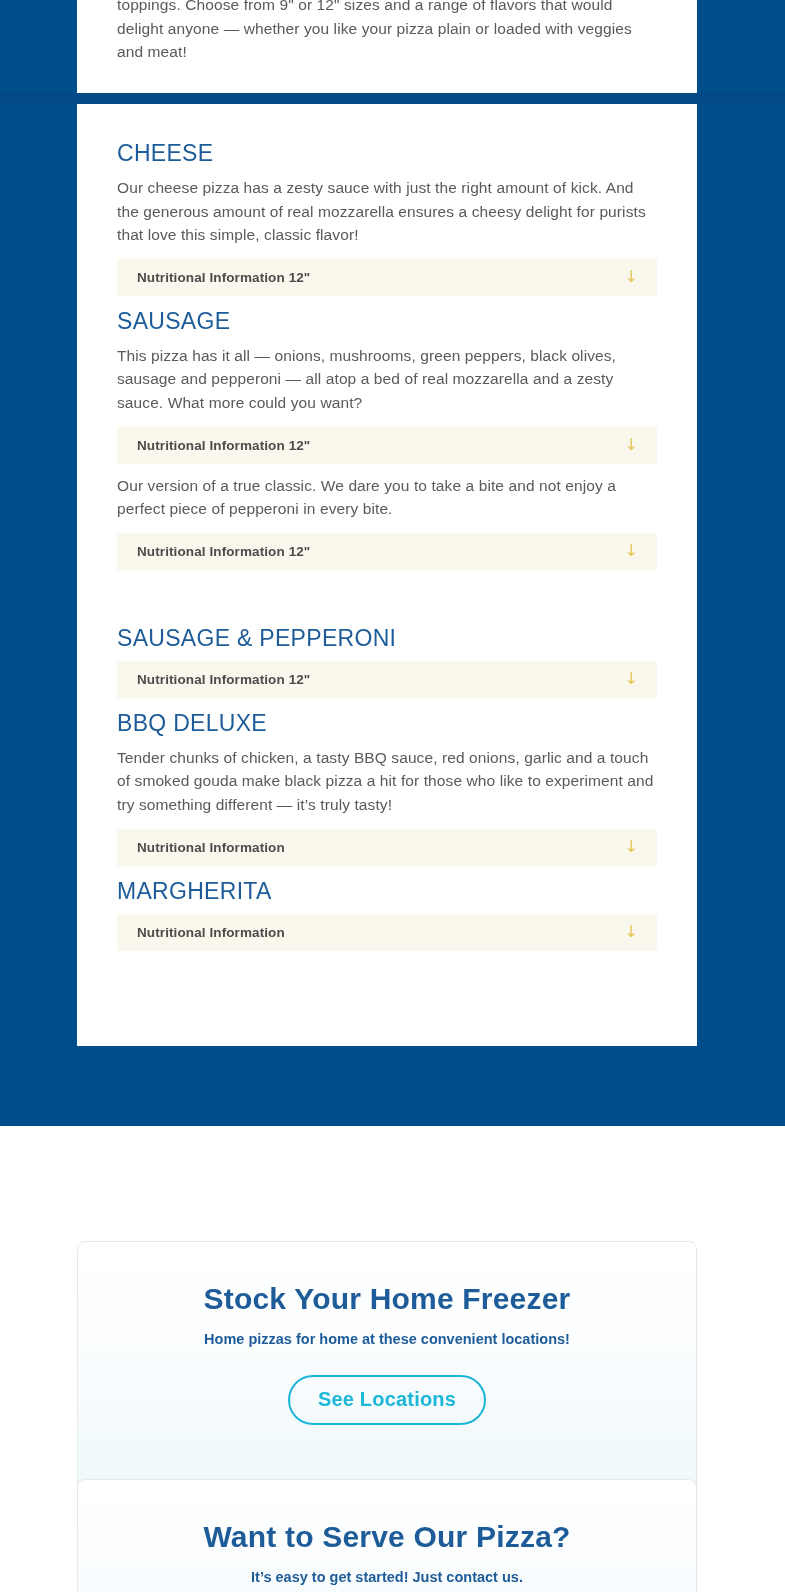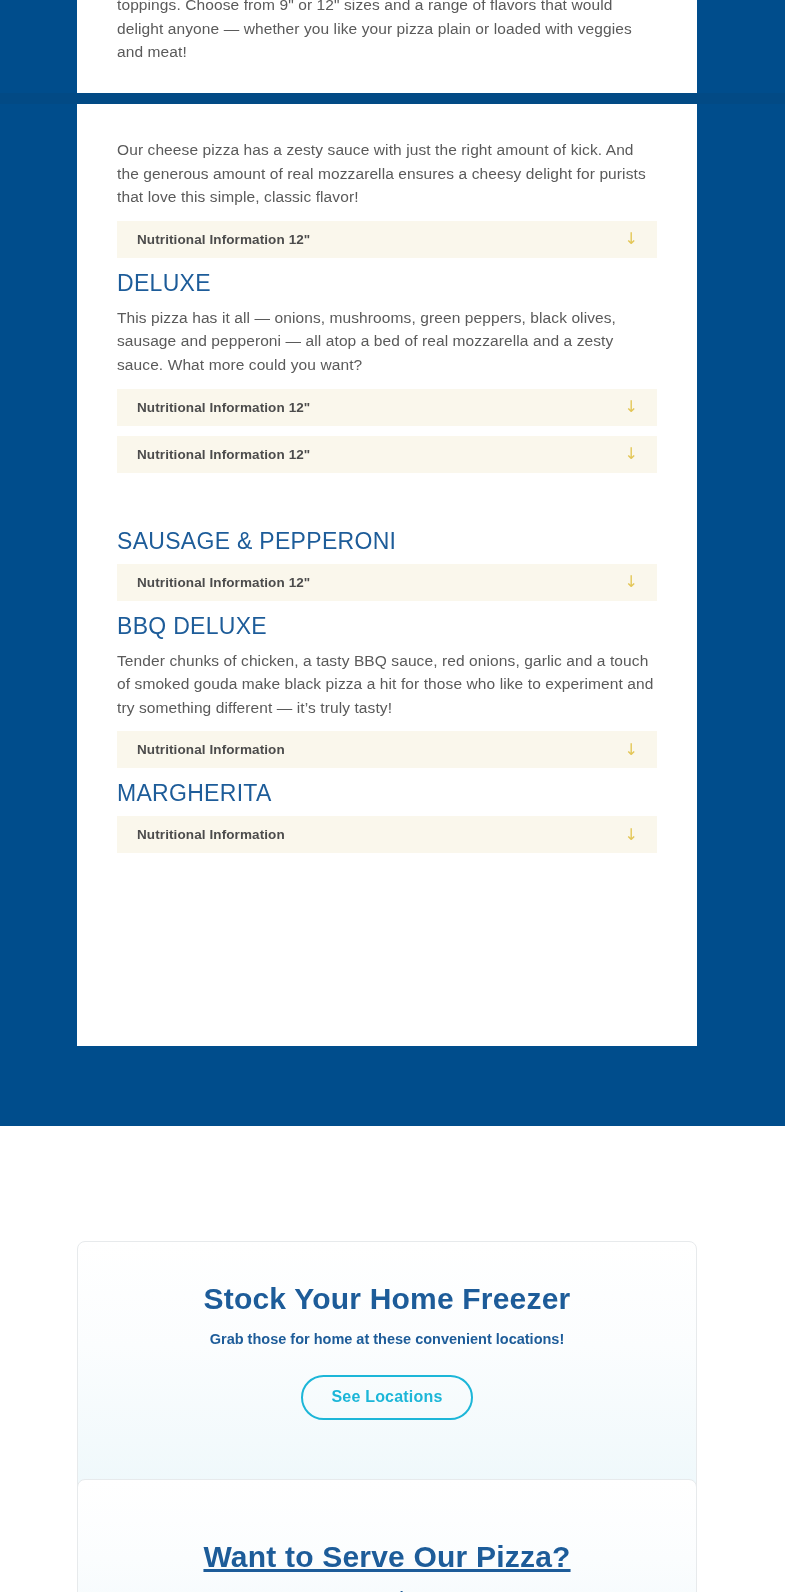--- a/index.html
+++ b/index.html
@@ -154,39 +154,39 @@
 
   .cta-title {
     font-size: 30px;
     font-weight: bold;
     color: #1d5c99;
     letter-spacing: 0.2px;
     line-height: 38px;
   }
 
   .cta-freezer .cta-title { margin-top: 38px; }
-  .cta-serve  .cta-title { margin-top: 58px; text-decoration: underline; }
+  .cta-serve  .cta-title { margin-top: 38px; }
 
   .cta-sub {
     font-size: 14.5px;
     font-weight: bold;
     color: #1d5c99;
     margin-top: 11px;
     line-height: 20px;
   }
 
   .cta-btn {
     display: inline-block;
     margin-top: 26px;
     padding: 11px 28px 12px 28px;
     border: 2px solid #1cb6d8;
     border-radius: 26px;
     background: transparent;
     color: #1cb6d8;
-    font-size: 16px;
+    font-size: 20px;
     font-weight: bold;
     letter-spacing: 0.2px;
     cursor: pointer;
     font-family: "Liberation Sans", sans-serif;
   }
 </style>
 </head>
 <body>
 
 <div class="page">
@@ -195,37 +195,39 @@
 
     <div class="card card-intro">
       <p class="body-text">toppings. Choose from 9" or 12" sizes and a range of flavors that would delight anyone — whether you like your pizza plain or loaded with veggies and meat!</p>
     </div>
 
     <div class="band-sep"></div>
 
     <div class="card card-flavors">
 
       <div class="flavor-block">
+        <h2 class="flavor-title">CHEESE</h2>
         <p class="body-text flavor-desc">Our cheese pizza has a zesty sauce with just the right amount of kick. And the generous amount of real mozzarella ensures a cheesy delight for purists that love this simple, classic flavor!</p>
         <div class="accordion">
           <span class="accordion-label">Nutritional Information 12"</span>
           <span class="accordion-arrow">↓</span>
         </div>
       </div>
 
       <div class="flavor-block">
-        <h2 class="flavor-title">DELUXE</h2>
+        <h2 class="flavor-title">SAUSAGE</h2>
         <p class="body-text flavor-desc">This pizza has it all — onions, mushrooms, green peppers, black olives, sausage and pepperoni — all atop a bed of real mozzarella and a zesty sauce. What more could you want?</p>
         <div class="accordion">
           <span class="accordion-label">Nutritional Information 12"</span>
           <span class="accordion-arrow">↓</span>
         </div>
       </div>
 
       <div class="flavor-block">
+        <p class="body-text flavor-desc">Our version of a true classic. We dare you to take a bite and not enjoy a perfect piece of pepperoni in every bite.</p>
         <div class="accordion">
           <span class="accordion-label">Nutritional Information 12"</span>
           <span class="accordion-arrow">↓</span>
         </div>
       </div>
 
       <div class="gap-lg"></div>
 
       <div class="flavor-block">
         <h2 class="flavor-title">SAUSAGE &amp; PEPPERONI</h2>
@@ -252,21 +254,21 @@
         </div>
       </div>
 
     </div>
   </div>
 
   <div class="lower">
 
     <div class="cta-card cta-freezer">
       <div class="cta-title">Stock Your Home Freezer</div>
-      <div class="cta-sub">Grab those for home at these convenient locations!</div>
+      <div class="cta-sub">Home pizzas for home at these convenient locations!</div>
       <button class="cta-btn">See Locations</button>
     </div>
 
     <div class="cta-card cta-serve">
       <div class="cta-title">Want to Serve Our Pizza?</div>
       <div class="cta-sub">It’s easy to get started! Just contact us.</div>
     </div>
 
   </div>
 

